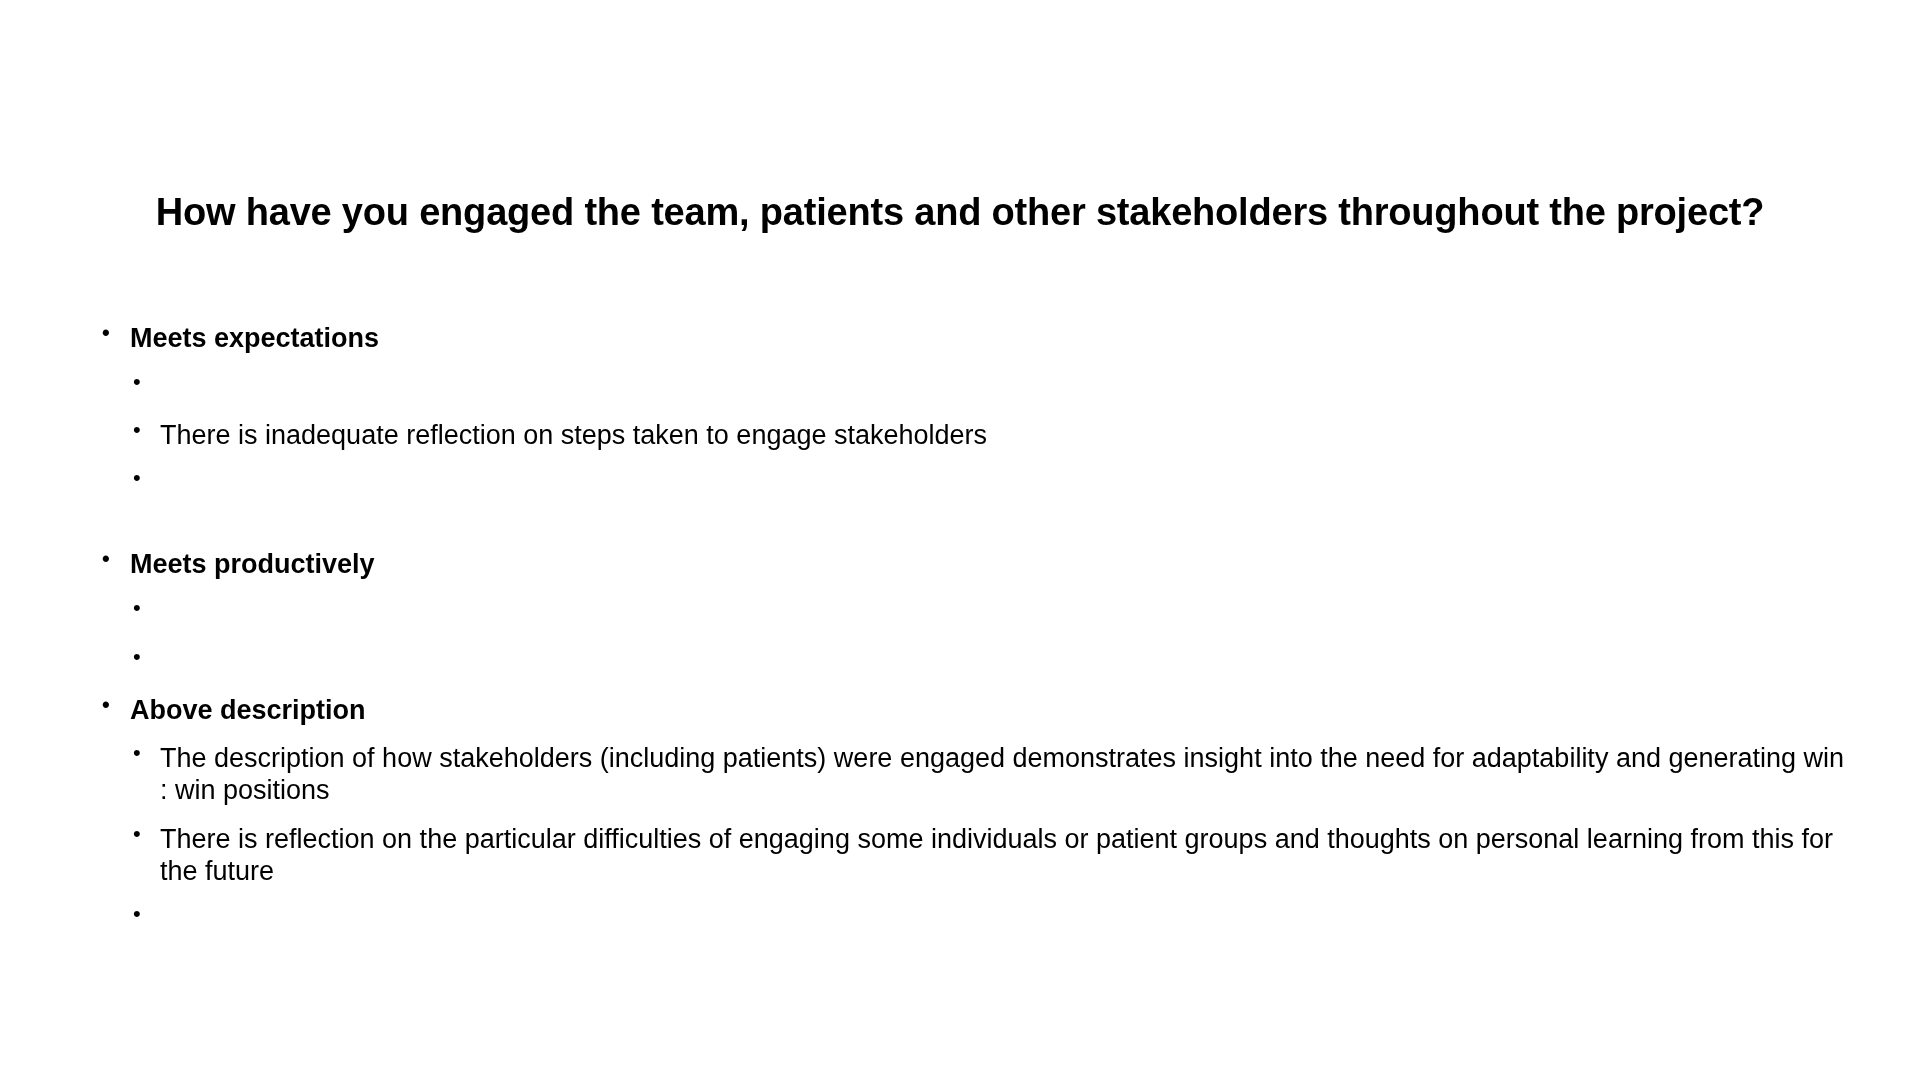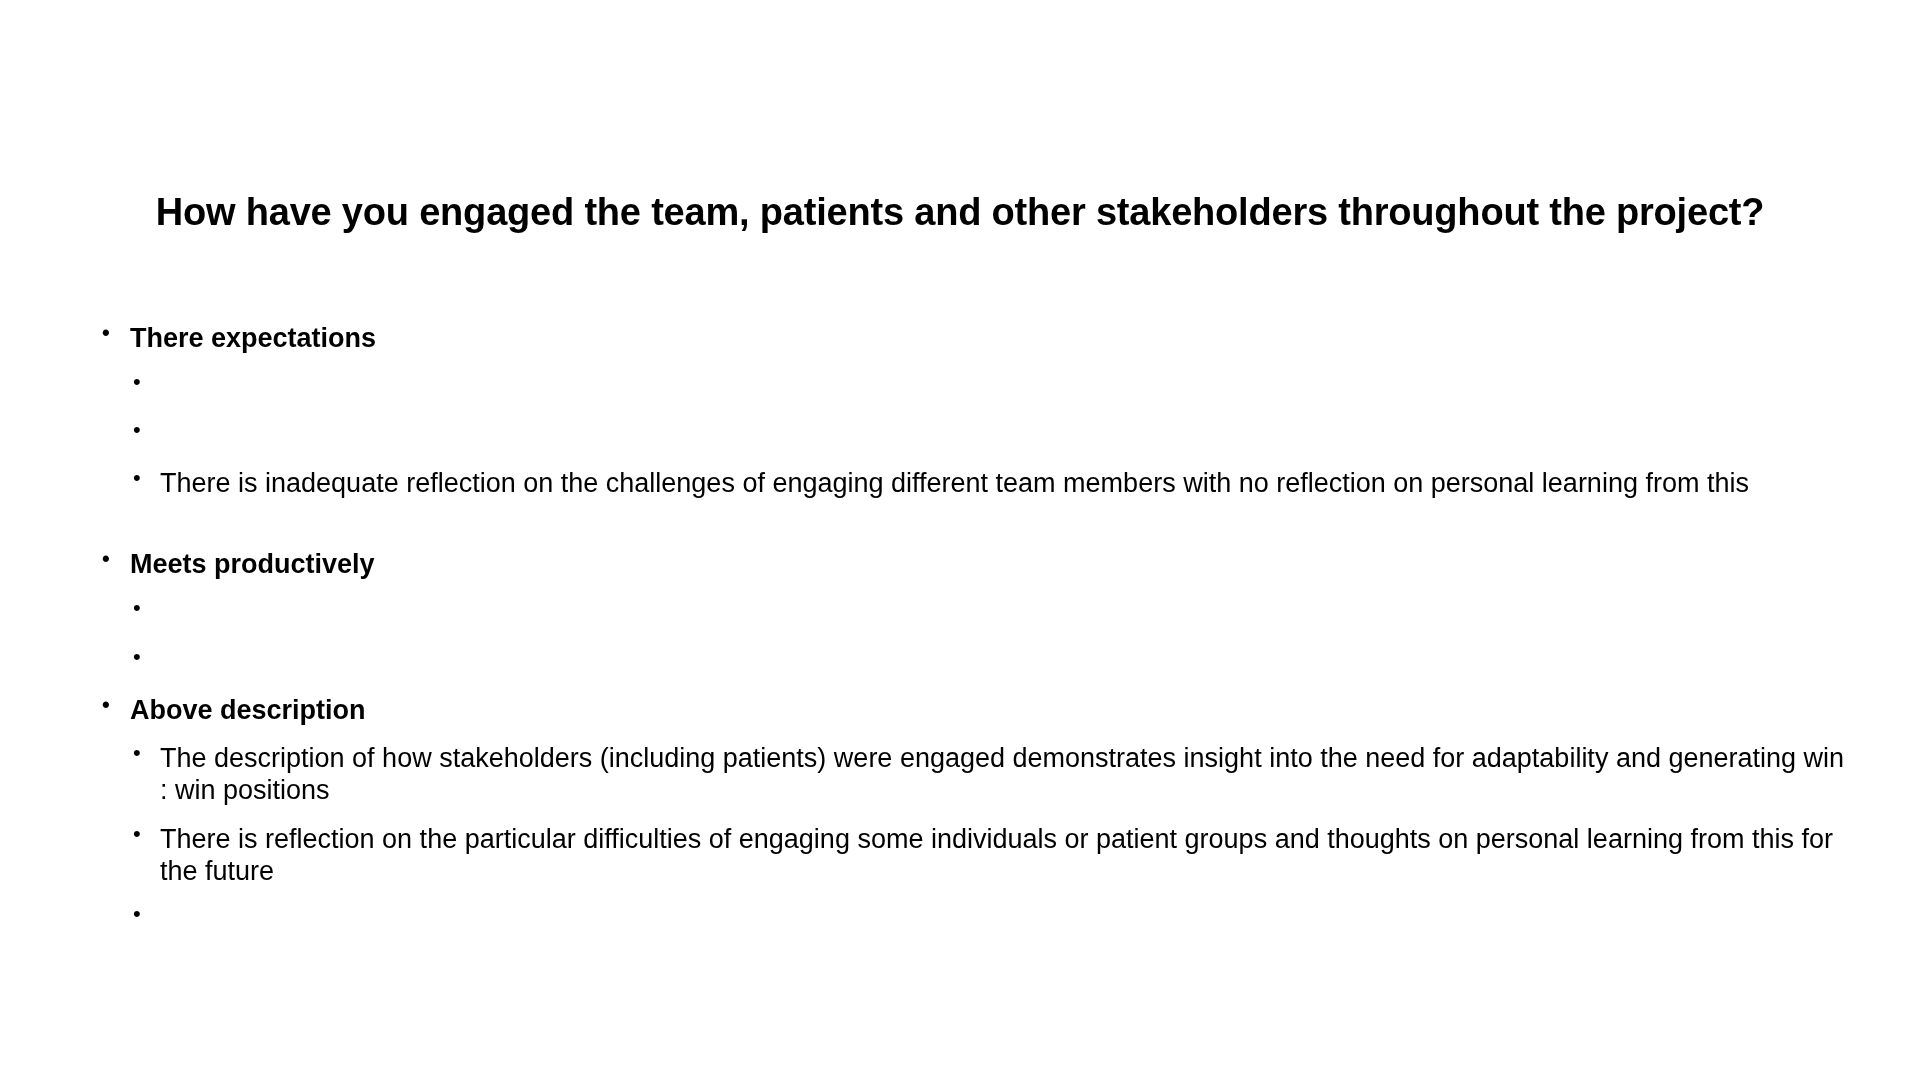--- a/index.html
+++ b/index.html
@@ -58,31 +58,31 @@
 </head>
 <body>
 
 <div class="slide">
   <div class="title">How have you engaged the team, patients and other stakeholders throughout the project?</div>
 
   <div class="content">
 
     <div class="item l1" style="top:322px">
       <span class="bullet">•</span>
-      <span>There expectations</span>
+      <span>Meets expectations</span>
     </div>
     <div class="item l2" style="top:371px">
       <span class="bullet">•</span>
     </div>
     <div class="item l2" style="top:419px">
       <span class="bullet">•</span>
+      <span>There is inadequate reflection on steps taken to engage stakeholders</span>
     </div>
     <div class="item l2" style="top:467px">
       <span class="bullet">•</span>
-      <span>There is inadequate reflection on the challenges of engaging different team members with no reflection on personal learning from this</span>
     </div>
 
     <div class="item l1" style="top:548px">
       <span class="bullet">•</span>
       <span>Meets productively</span>
     </div>
     <div class="item l2" style="top:597px">
       <span class="bullet">•</span>
     </div>
     <div class="item l2" style="top:646px">

